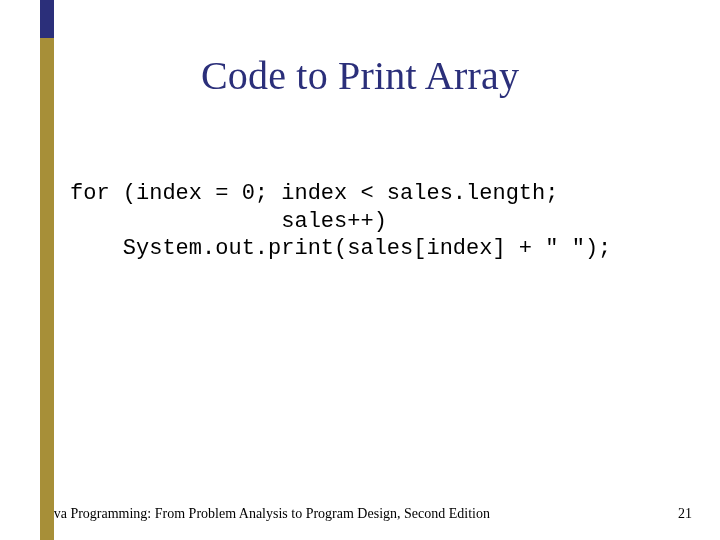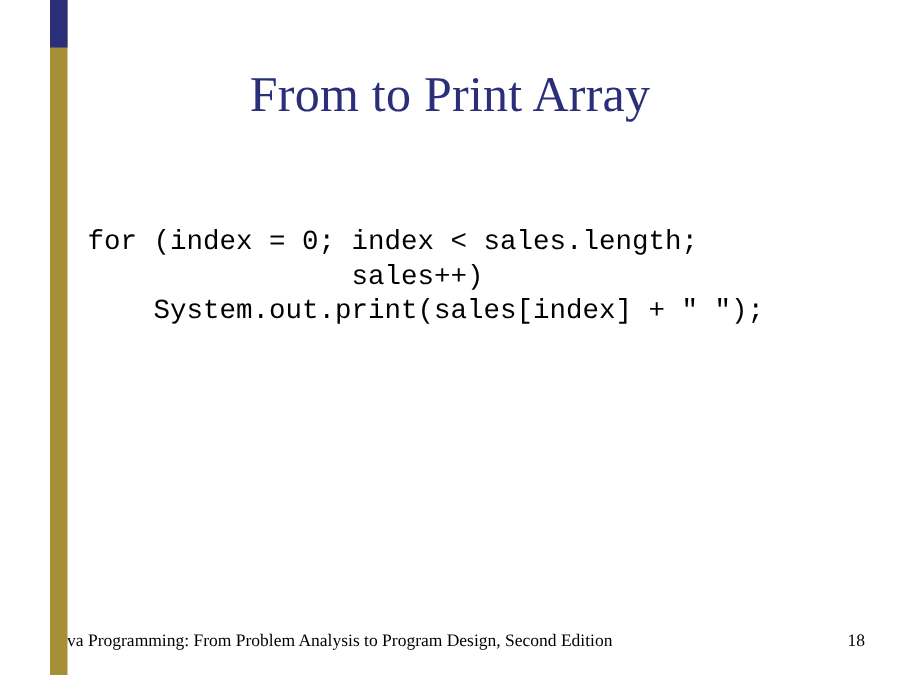--- a/index.html
+++ b/index.html
@@ -83,22 +83,22 @@
 </style>
 </head>
 <body>
 
 <div class="slide">
 
   <div class="top-band"></div>
   <div class="accent-bar"></div>
   <div class="accent-overlay"></div>
 
-  <div class="title">From to Print Array</div>
+  <div class="title">Code to Print Array</div>
 
   <div class="code"><span>for (index = 0; index &lt; sales.length;</span>
 <span>                sales++)</span>
 <span>    System.out.print(sales[index] + " ");</span></div>
 
   <div class="footer">Java Programming: From Problem Analysis to Program Design, Second Edition</div>
-  <div class="page-number">18</div>
+  <div class="page-number">21</div>
 
 </div>
 
 </body></html>

